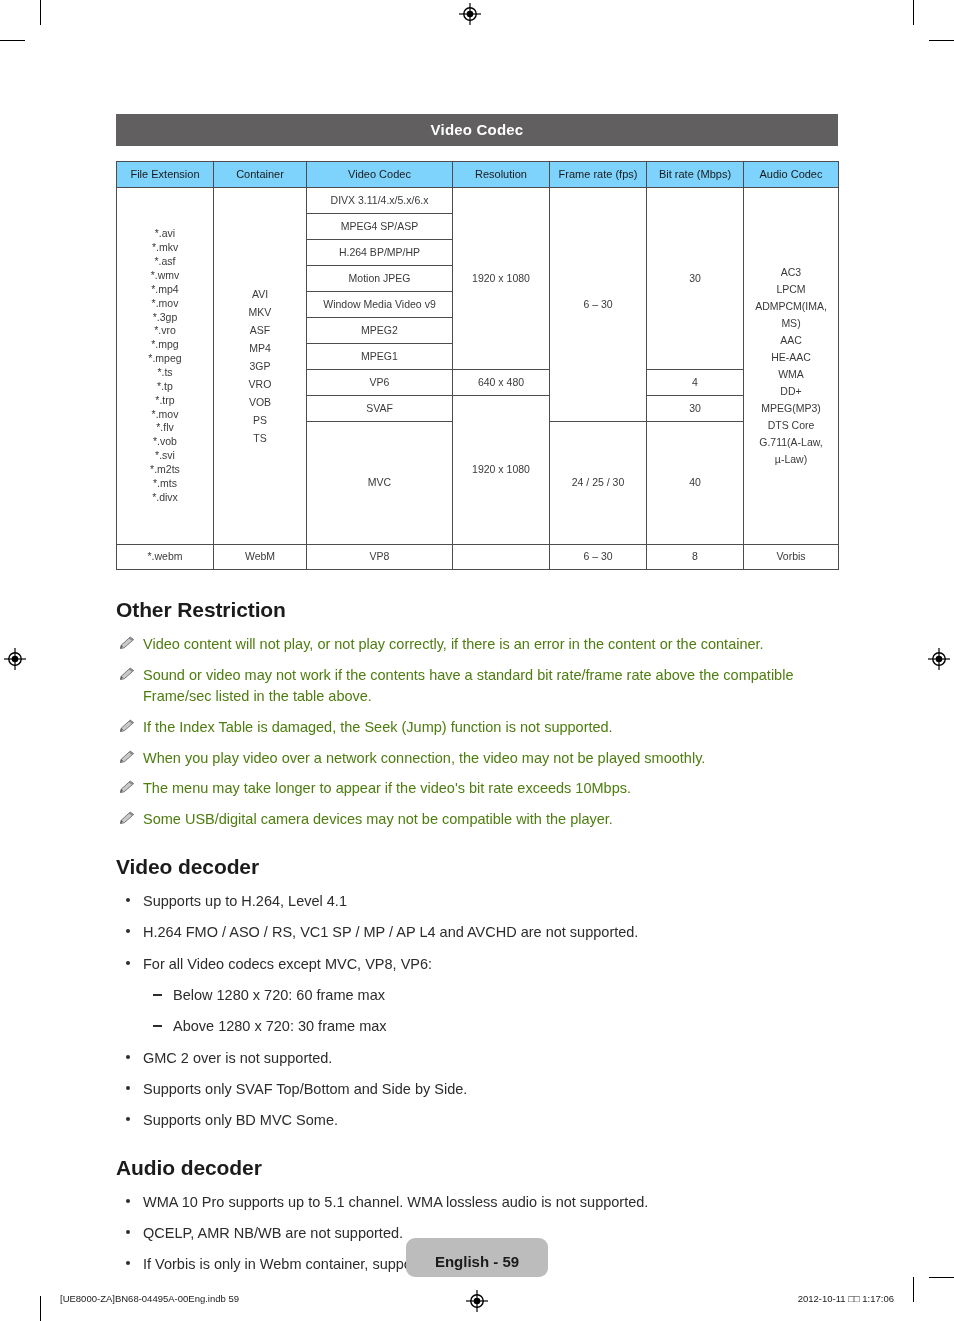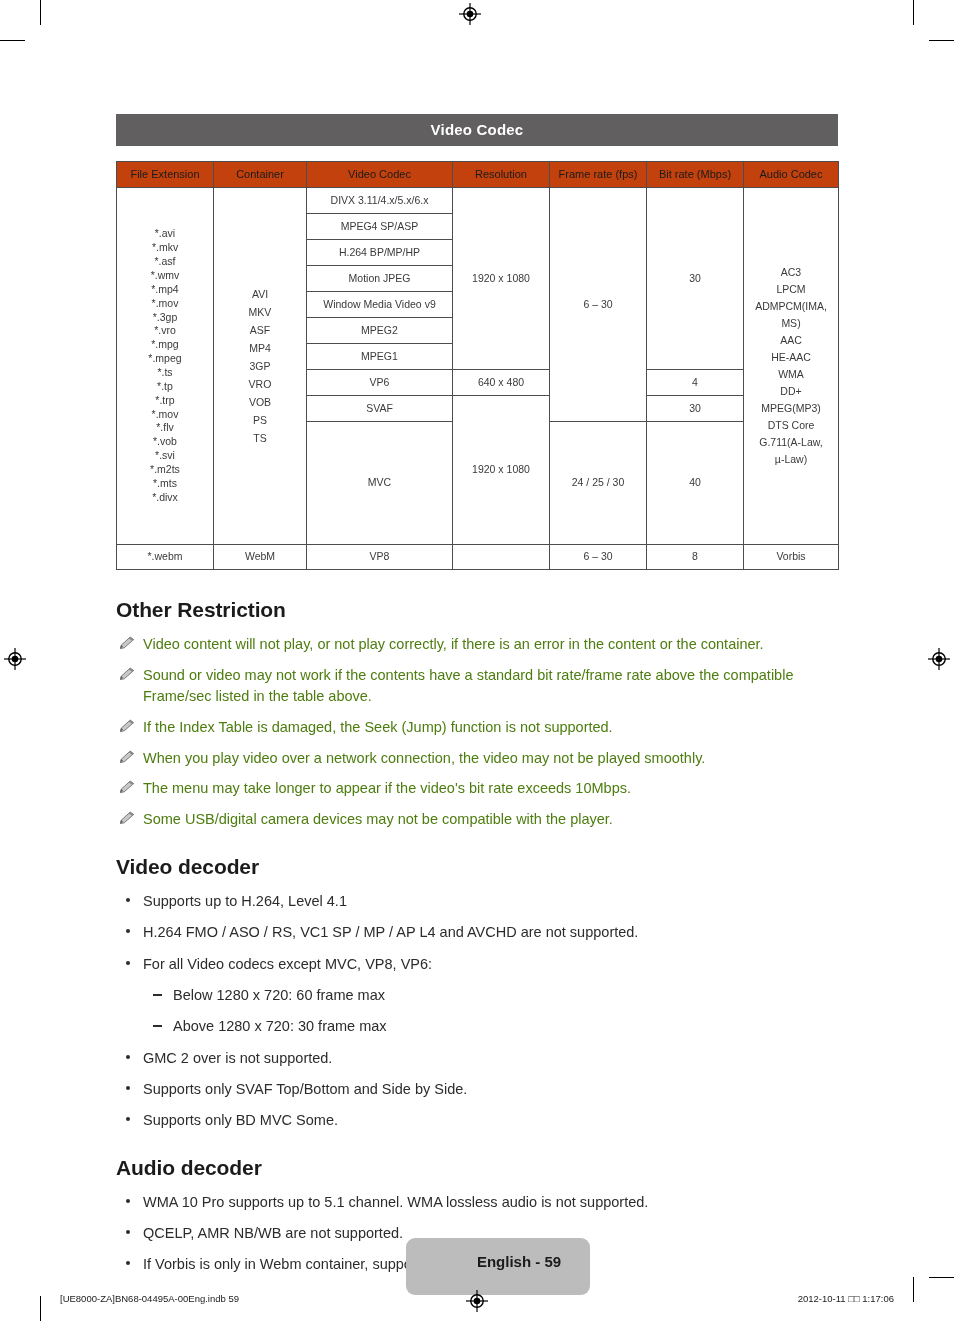--- a/index.html
+++ b/index.html
@@ -55,21 +55,21 @@
   table.codec td {
     border: 1px solid #4d4d4d;
     font-size: 10.5px;
     color: #3a3a3a;
     text-align: center;
     vertical-align: middle;
     padding: 2px 2px;
     line-height: 1.32;
   }
   table.codec th {
-    background: #c2410c;
+    background: #7dd3fc;
     color: #1b1b1b;
     font-weight: normal;
     font-size: 11px;
     height: 19px;
     padding: 3px 2px;
   }
   td.ext-cell {
     line-height: 1.78;
     font-size: 10.5px;
   }
@@ -153,24 +153,23 @@
     height: 2px;
     background: #2c2c2c;
   }
 
   
   .page-badge {
     position: absolute;
     left: 406px;
     top: 1238px;
     width: 142px;
-    height: 57px;
+    height: 39px;
     background: #bcbcbc;
     border-radius: 9px;
-    padding-left: 42px;
   }
   .page-badge span {
     display: block;
     text-align: center;
     padding-top: 15px;
     font-size: 15px;
     font-weight: bold;
     color: #1b1b1b;
   }
   .foot-left {

